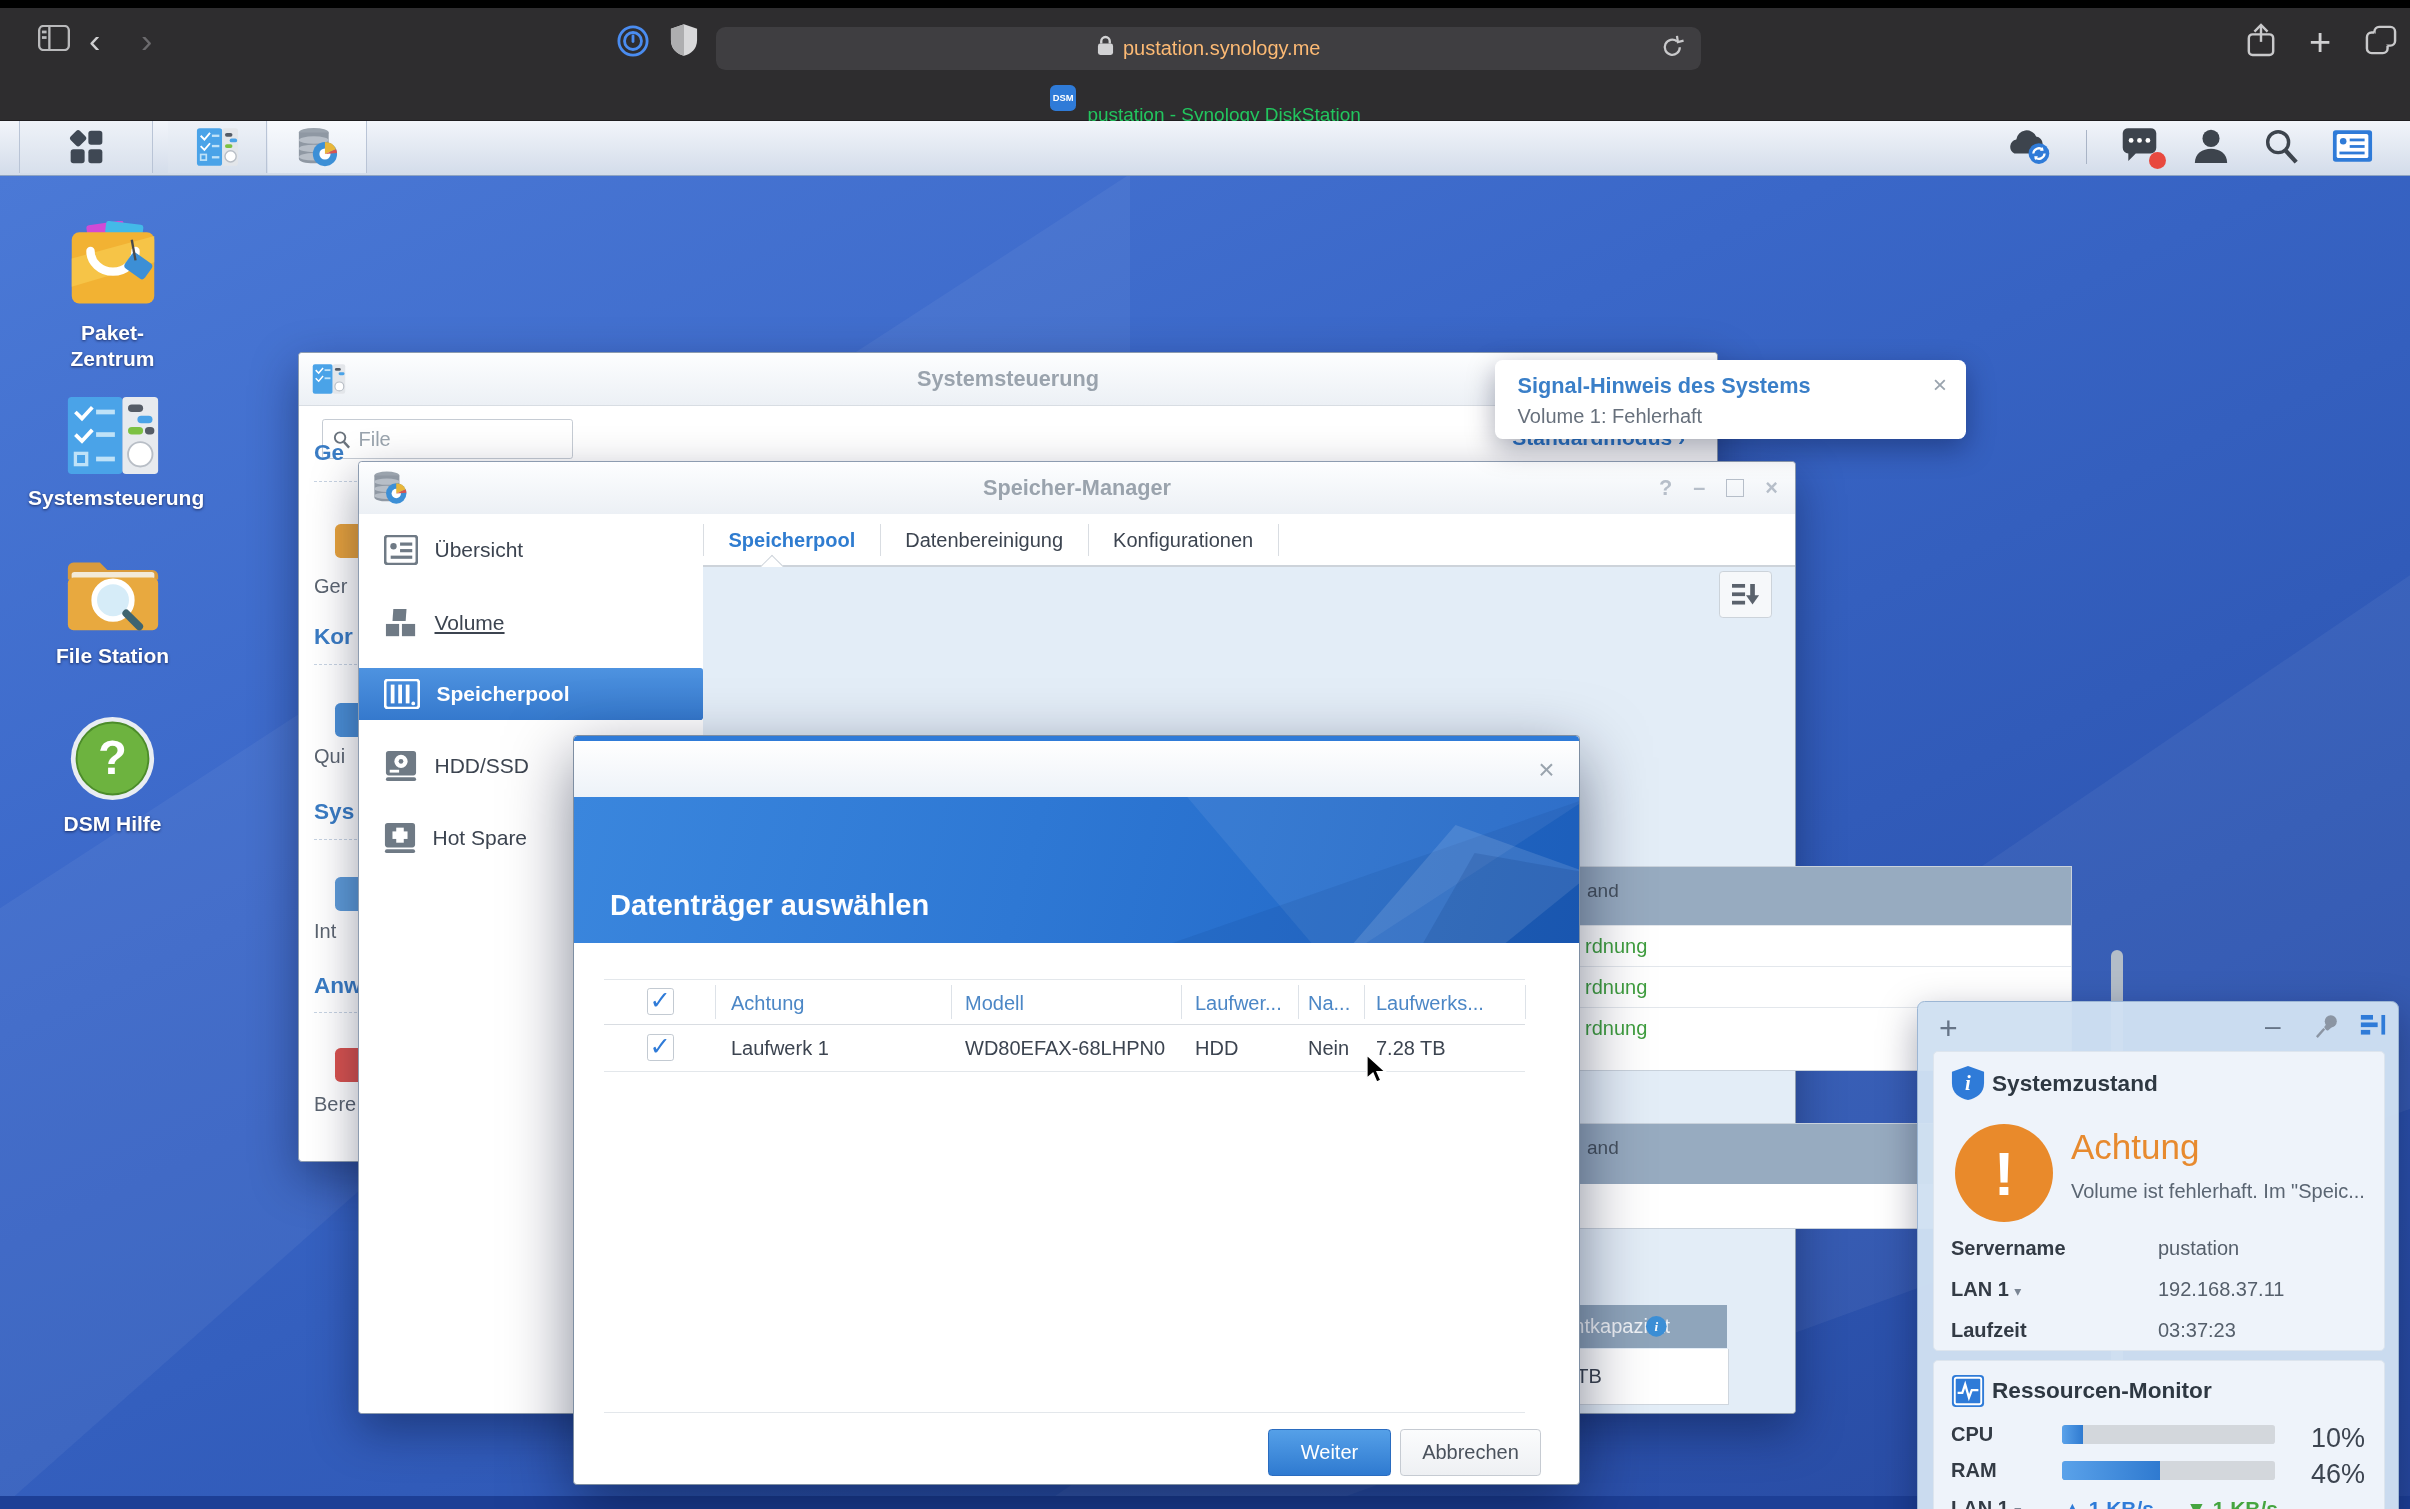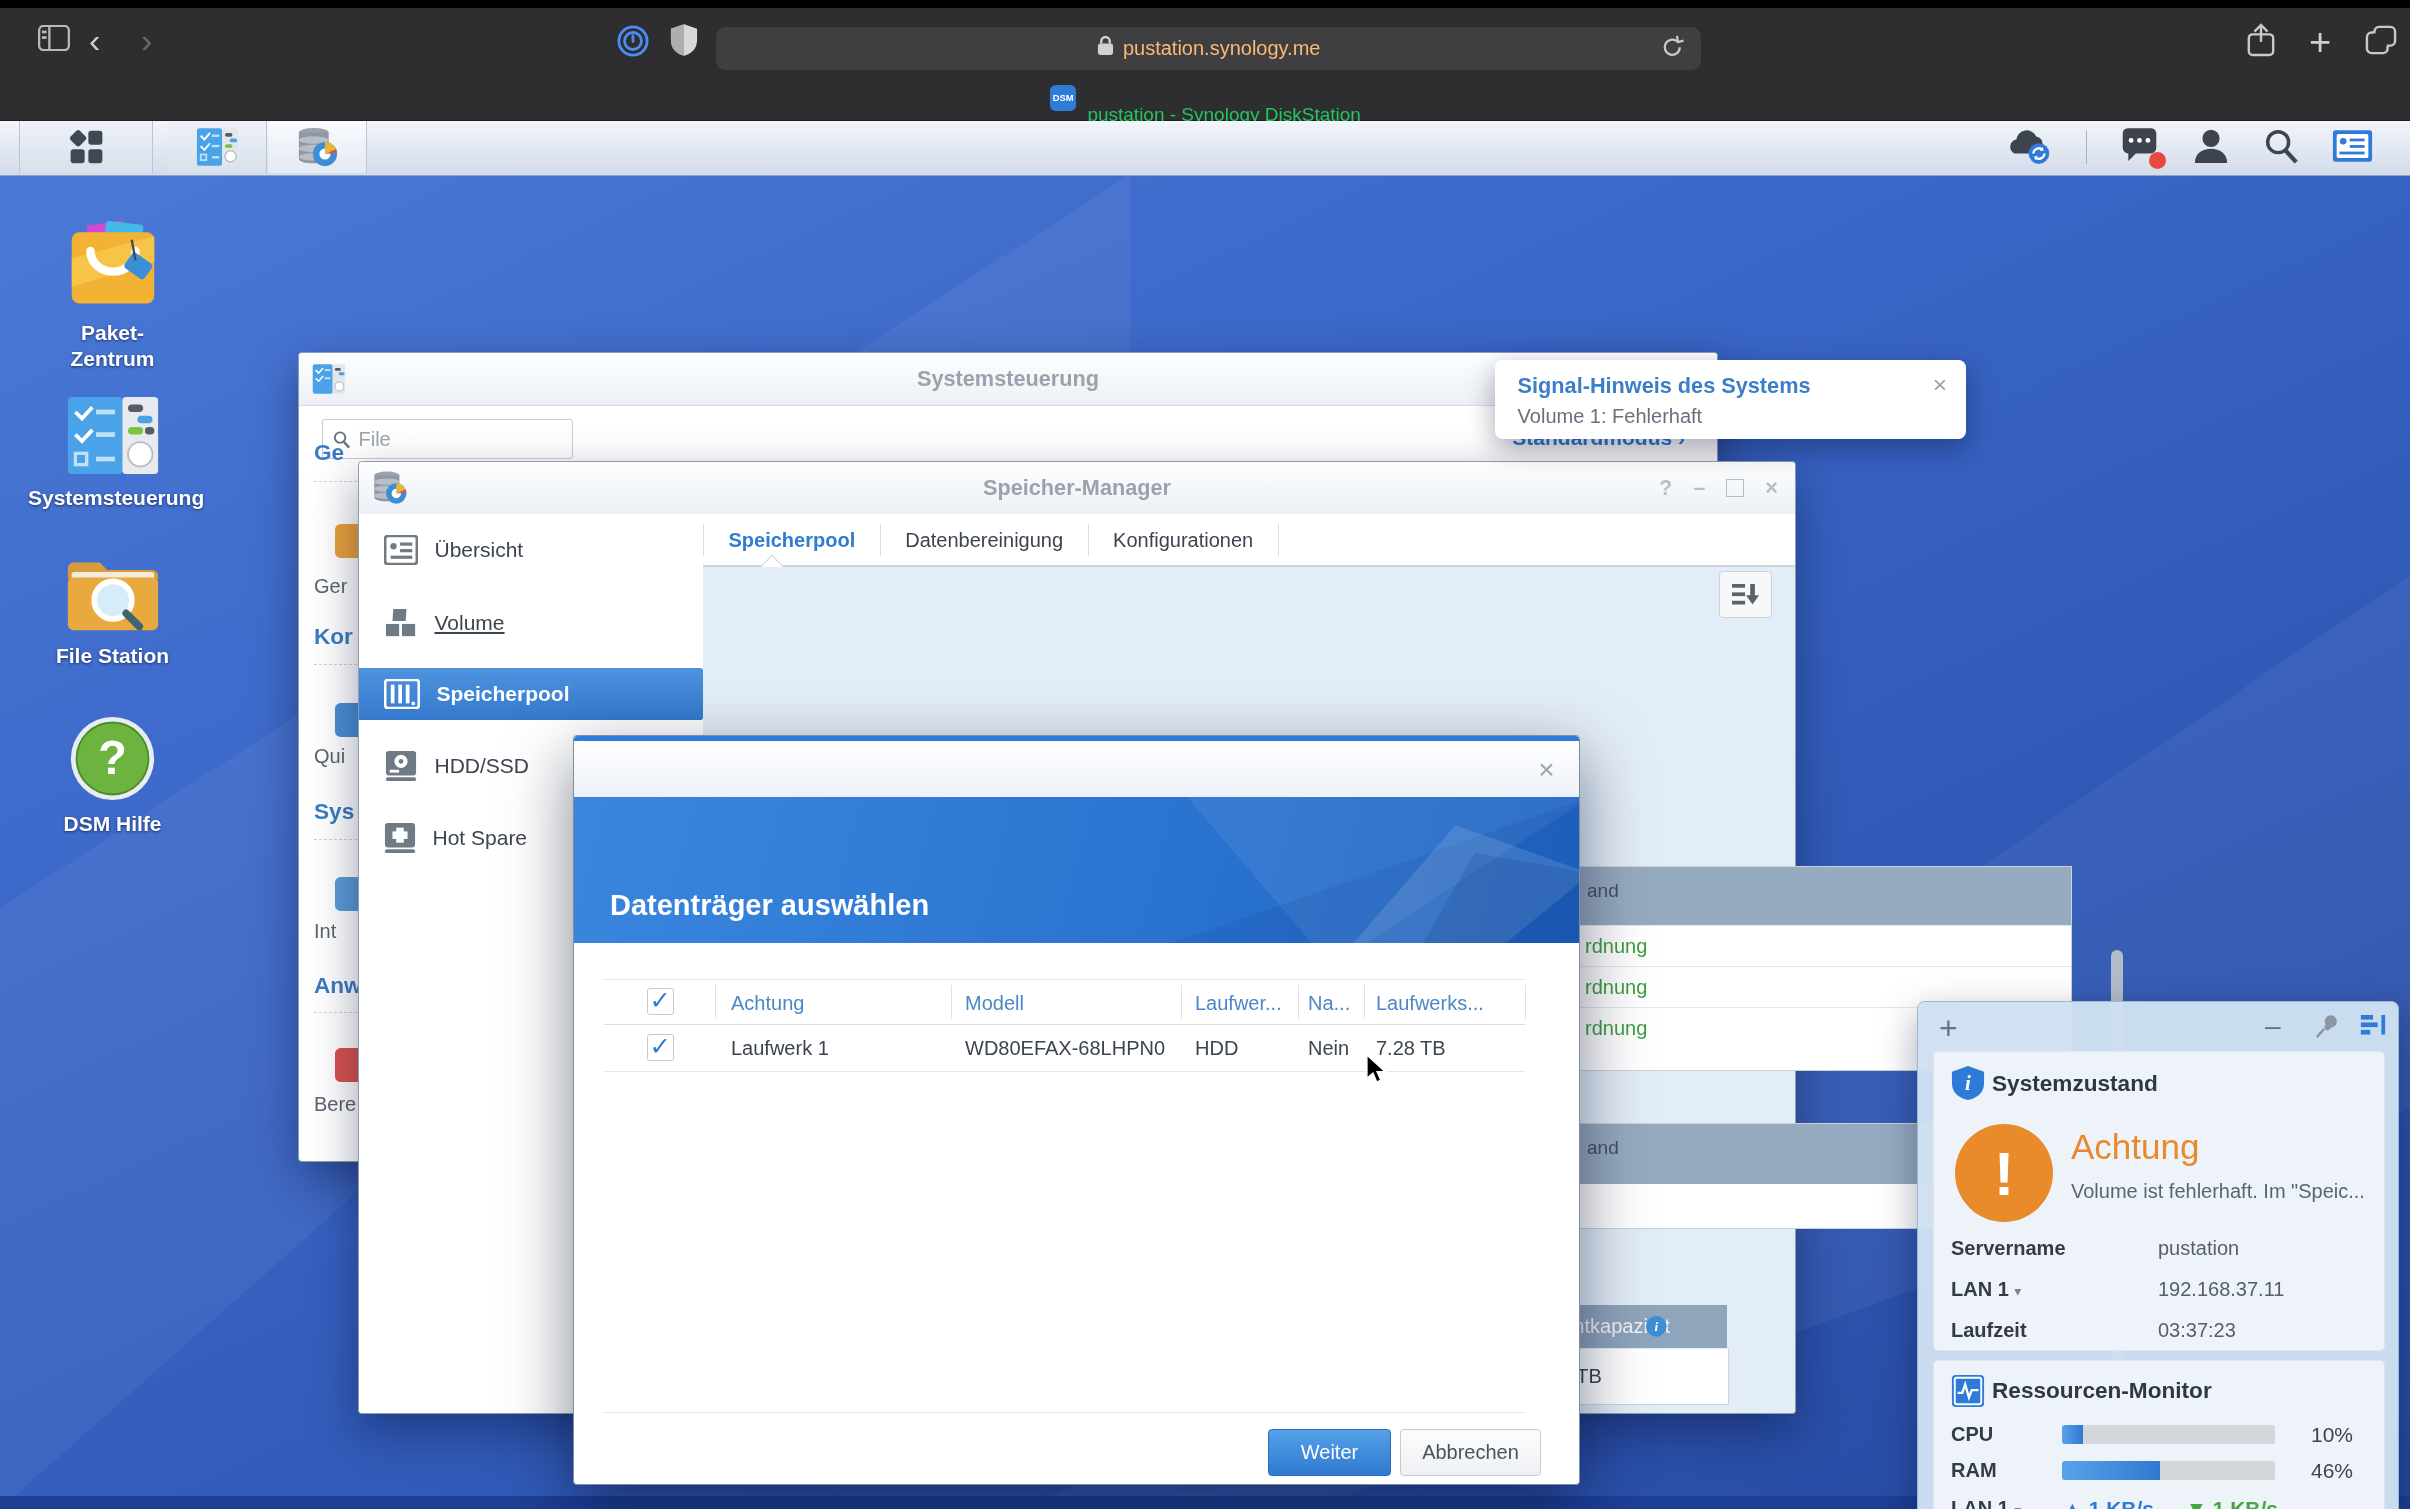--- a/index.html
+++ b/index.html
@@ -93,21 +93,21 @@
   .xglyph{color:#9aa4ae;font-size:24.5px;line-height:1;}
   
   #widgets{left:1917px;top:827px;width:480px;height:672px;background:rgba(208,224,242,.97);
     border:0.9px solid #9cb6d4;border-radius:7.5px;box-shadow:0 13px 38px rgba(0,10,40,.35);}
   .wcard{position:absolute;left:15px;width:450px;background:#eef3fa;border:0.9px solid #dde5ee;border-radius:4.7px;}
   .wcardtitle{position:absolute;left:58px;color:#2e3842;font-weight:bold;font-size:22.6px;}
   .kvlabel{position:absolute;left:17px;color:#333b45;font-weight:bold;font-size:20px;}
   .kvvalue{position:absolute;left:224px;color:#555f6b;font-size:20px;}
   .bar{position:absolute;left:128px;width:213px;height:19px;background:#d3d7dc;border-radius:2.8px;overflow:hidden;}
   .barfill{height:100%;background:linear-gradient(90deg,#5aa2ea,#2f7ad0);border-radius:2.8px 0 0 2.8px;}
-  .pct{position:absolute;left:377px;color:#3c4450;font-size:21px;}
+  .pct{position:absolute;left:377px;color:#3c4450;font-size:27px;}
   
   #cursor{left:1365px;top:880px;z-index:99;}
   .z5{z-index:5}.z10{z-index:10}.z15{z-index:15}.z20{z-index:20}.z30{z-index:30}.z40{z-index:40}
 </style>
 </head>
 <body>
 
 <div class="abs" id="menubar"></div>
 
 <div class="abs" id="chrome">

